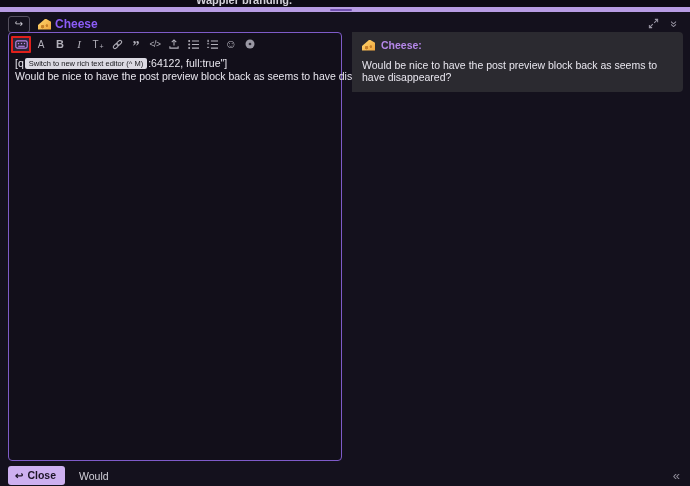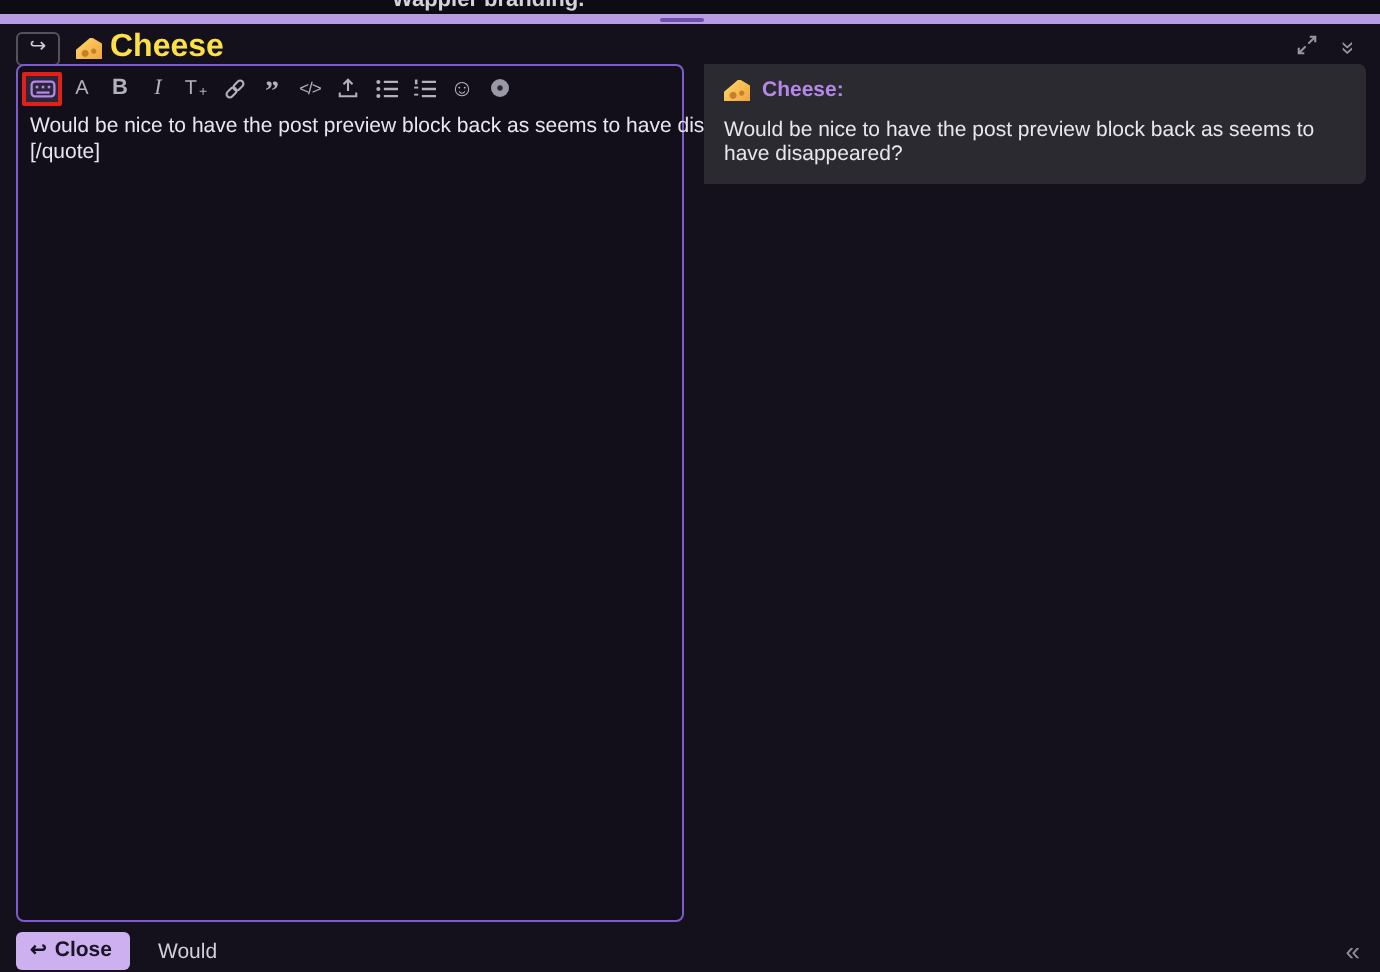--- a/index.html
+++ b/index.html
@@ -14,21 +14,21 @@
   
   .grippie { position:absolute; left:0; top:7px; width:690px; height:5px; background:#b79ce3; cursor:row-resize; }
   .grippie-dash { position:absolute; left:330px; top:2px; width:22px; height:2px; background:#6f4fae; border-radius:1px; }
 
   .composer { position:absolute; left:0; top:12px; width:690px; height:474px; background:#14111d; }
 
   
   .composer-header { position:absolute; left:8px; top:3px; right:6px; height:18px; display:flex; align-items:center; }
   .action-btn { width:22px; height:17px; background:transparent; border:1px solid #55515f; border-radius:3px;
                 color:#cfcdd6; font-size:10px; line-height:14px; cursor:pointer; display:flex; align-items:center; justify-content:center; }
-  .topic-title { color:#fde047; font-size:16px; font-weight:bold; text-decoration:none; margin-left:4px; cursor:pointer; }
+  .topic-title { color:#8b5cf6; font-size:12px; font-weight:bold; text-decoration:none; margin-left:4px; cursor:pointer; }
   .cheese { display:inline-block; width:13px; height:11px; margin-left:8px;
             background: radial-gradient(circle at 35% 70%, #c77f28 0 1.5px, transparent 2px),
                         radial-gradient(circle at 68% 60%, #c77f28 0 1px, transparent 1.6px),
                         linear-gradient(135deg,#ffd76e,#f0a43c);
             clip-path: polygon(0% 100%,100% 100%,100% 30%,58% 0%,0% 58%); }
   .hdr-spacer { flex:1; }
   .icon-btn { background:none; border:none; color:#9a97a5; cursor:pointer; padding:0 6px; font-size:11px; }
   .rot90 { display:inline-block; transform:rotate(90deg); font-size:12px; color:#9a97a5; }
 
   
@@ -200,22 +200,22 @@
             <svg width="12" height="12" viewBox="0 0 16 16">
               <circle cx="8" cy="8" r="6" fill="#9a98a4"></circle>
               <circle cx="8" cy="8" r="1.8" fill="#2b2834"></circle>
             </svg>
           </span>
         </button>
 
       </div>
 
       <div class="textarea">
+        <div class="ta-line"><span>[q</span><span class="tooltip">Switch to new rich text editor (^ M)</span><span>:64122, full:true"]</span></div>
         <div class="ta-line">Would be nice to have the post preview block back as seems to have disappeared?</div>
-        <div class="ta-line">[/quote]</div>
       </div>
     </div>
 
     <div class="preview">
       <div class="quote">
         <div class="quote-title">
           <span class="cheese"></span>
           <span class="quote-author">Cheese:</span>
         </div>
         <div class="quote-body">Would be nice to have the post preview block back as seems to have disappeared?</div>

